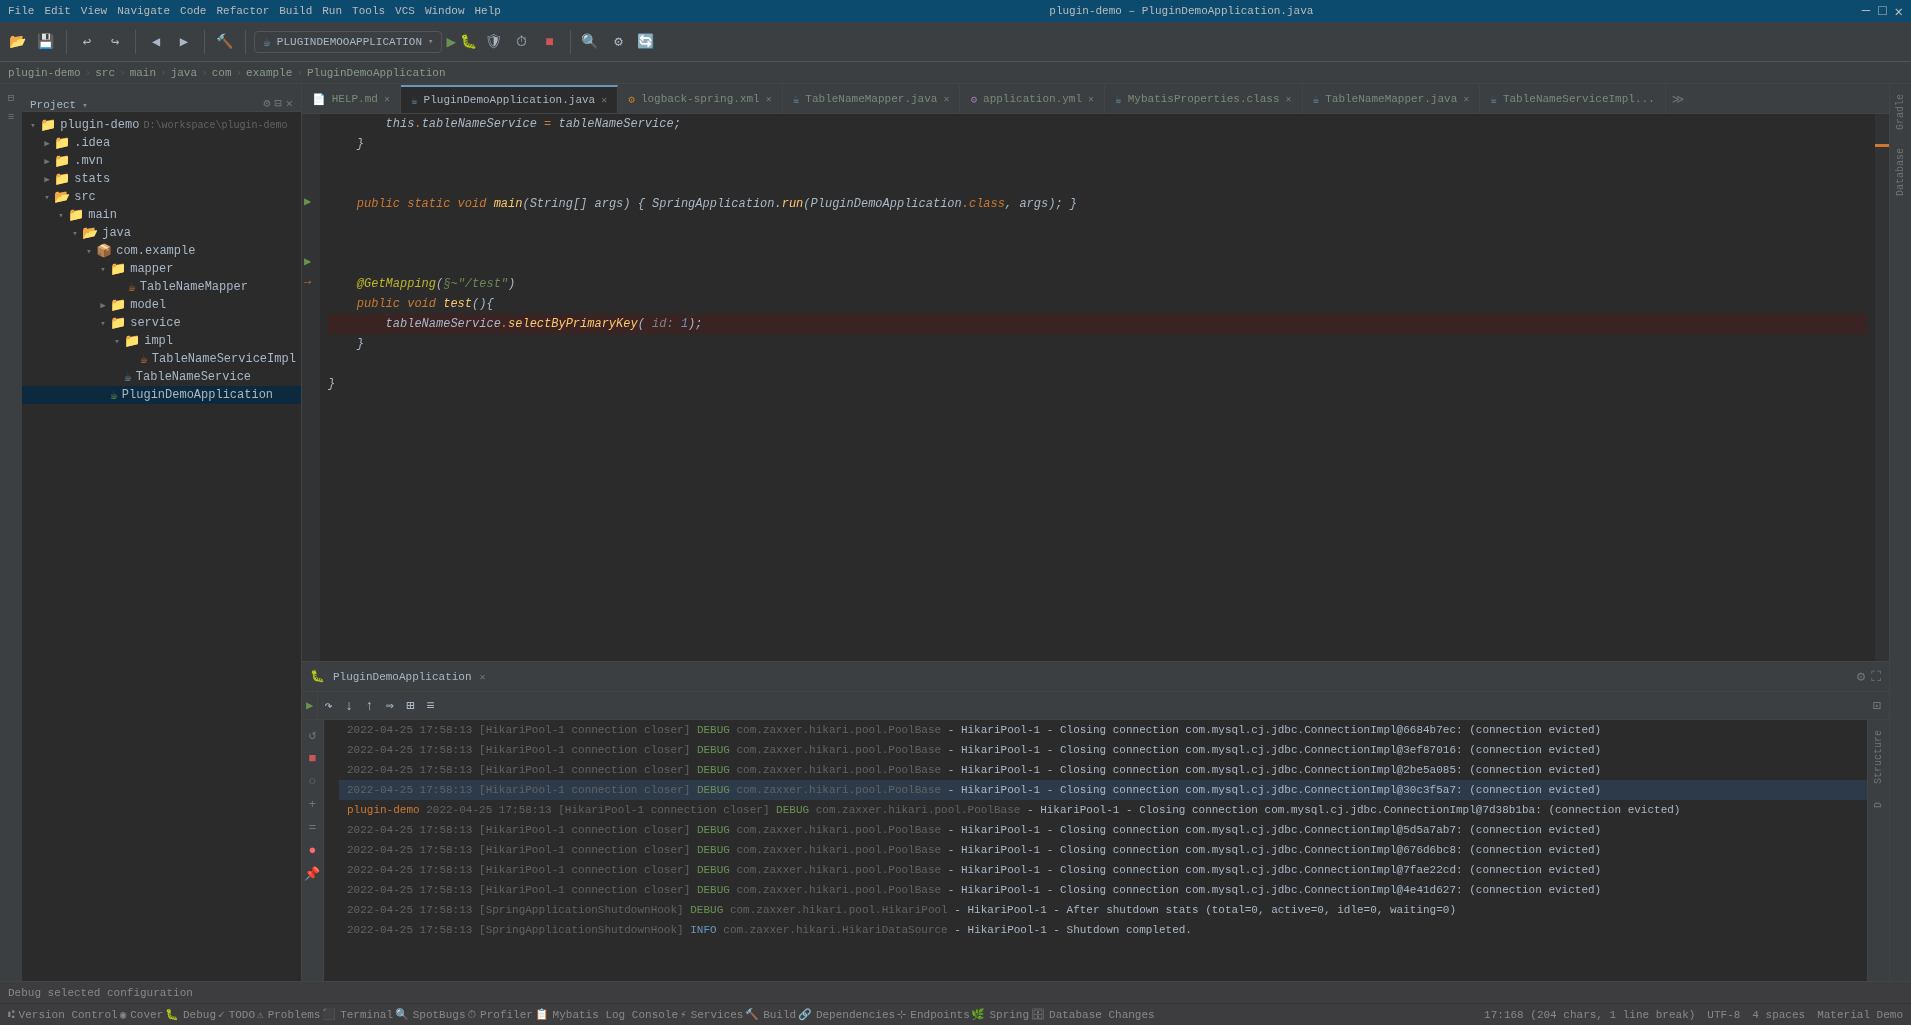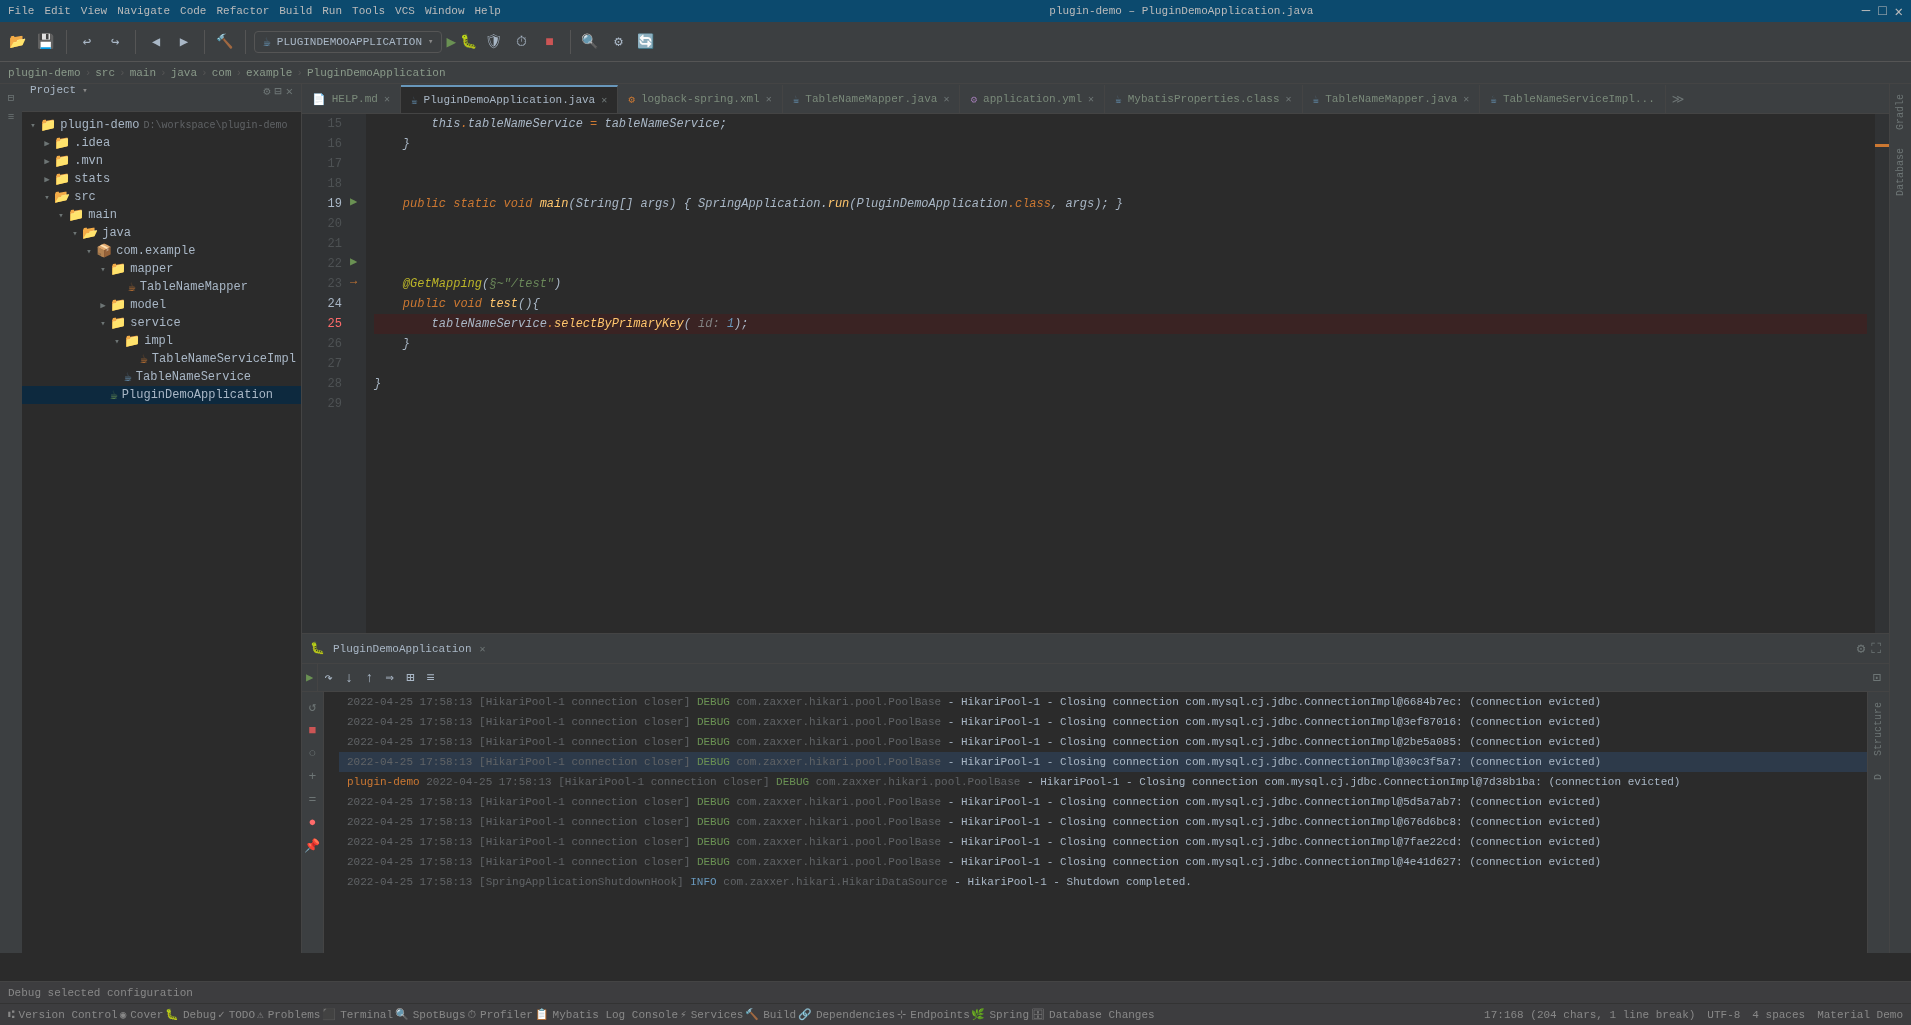--- a/index.html
+++ b/index.html
@@ -111,21 +111,21 @@
       background: #2b2b2b;
       display: flex;
       flex-direction: column;
       flex-shrink: 0;
       border-right: 1px solid #444;
     }
     .project-panel-header {
       height: 28px;
       background: #3c3f41;
       display: flex;
-      align-items: flex-start;
+      align-items: flex-end;
       justify-content: space-between;
       padding: 0 8px;
       font-size: 11px;
       color: #a9b7c6;
       border-bottom: 1px solid #444;
       font-family: Liberation Mono, monospace;
     }
     .project-panel-header-left { display: flex; align-items: center; gap: 6px; }
     .project-panel-header-icons { display: flex; gap: 4px; }
     .panel-icon { cursor: pointer; color: #6d7575; font-size: 12px; }
@@ -310,21 +310,20 @@
       height: 22px;
       background: #3d3d3f;
       display: flex;
       align-items: center;
       justify-content: space-between;
       padding: 0 8px;
       font-size: 11px;
       color: #888;
       flex-shrink: 0;
       border-top: 1px solid #444;
-      margin-top: 28px;
     }
     .status-left { display: flex; align-items: center; gap: 12px; }
     .status-item { display: flex; align-items: center; gap: 4px; cursor: pointer; }
     .status-bottom-bar {
       height: 22px;
       background: #3d3d3f;
       display: flex;
       align-items: center;
       padding: 0 8px;
       font-size: 11px;
@@ -615,37 +614,20 @@
         <span class="tab-close">✕</span>
       </div>
       <div class="tab">
         <span class="tab-java">☕</span>
         <span>TableNameServiceImpl...</span>
       </div>
       <div class="tab-more">≫</div>
     </div>
 
     <div class="code-editor">
-      <div class="line-numbers">
-        <div class="ln">15</div>
-        <div class="ln">16</div>
-        <div class="ln">17</div>
-        <div class="ln">18</div>
-        <div class="ln active">19</div>
-        <div class="ln">20</div>
-        <div class="ln">21</div>
-        <div class="ln">22</div>
-        <div class="ln">23</div>
-        <div class="ln active">24</div>
-        <div class="ln" style="color:#ff6b6b;">25</div>
-        <div class="ln">26</div>
-        <div class="ln">27</div>
-        <div class="ln">28</div>
-        <div class="ln">29</div>
-      </div>
       <div class="gutter-icons" style="position:relative;">
         <div style="position:absolute; top:80px; left:2px;">
           <span style="color:#6a9153; font-size:12px;">▶</span>
         </div>
         <div style="position:absolute; top:140px; left:2px;">
           <span style="color:#6a9153; font-size:12px;">▶</span>
         </div>
         <div style="position:absolute; top:160px; left:2px;">
           <span style="color:#cc7832; font-size:12px;">→</span>
         </div>
@@ -810,20 +792,27 @@
             <div class="console-line">
               <span class="timestamp">2022-04-25 17:58:13 </span>
               <span class="thread">[HikariPool-1 connection closer] </span>
               <span class="level-debug">DEBUG </span>
               <span style="color:#606366;">com.zaxxer.hikari.pool.PoolBase </span>
               <span class="msg">- HikariPool-1 - Closing connection com.mysql.cj.jdbc.ConnectionImpl@4e41d627: (connection evicted)</span>
             </div>
             <div class="console-line">
               <span class="timestamp">2022-04-25 17:58:13 </span>
               <span class="thread">[SpringApplicationShutdownHook] </span>
+              <span class="level-debug">DEBUG </span>
+              <span style="color:#606366;">com.zaxxer.hikari.pool.HikariPool </span>
+              <span class="msg">- HikariPool-1 - After shutdown stats (total=0, active=0, idle=0, waiting=0)</span>
+            </div>
+            <div class="console-line">
+              <span class="timestamp">2022-04-25 17:58:13 </span>
+              <span class="thread">[SpringApplicationShutdownHook] </span>
               <span style="color:#6897bb;">INFO </span>
               <span style="color:#606366;">com.zaxxer.hikari.HikariDataSource </span>
               <span class="msg">- HikariPool-1 - Shutdown completed.</span>
             </div>
           </div>
         </div>
 
         <div class="right-tools">
           <span class="right-tool-label">Structure</span>
           <span class="right-tool-label">D</span>

